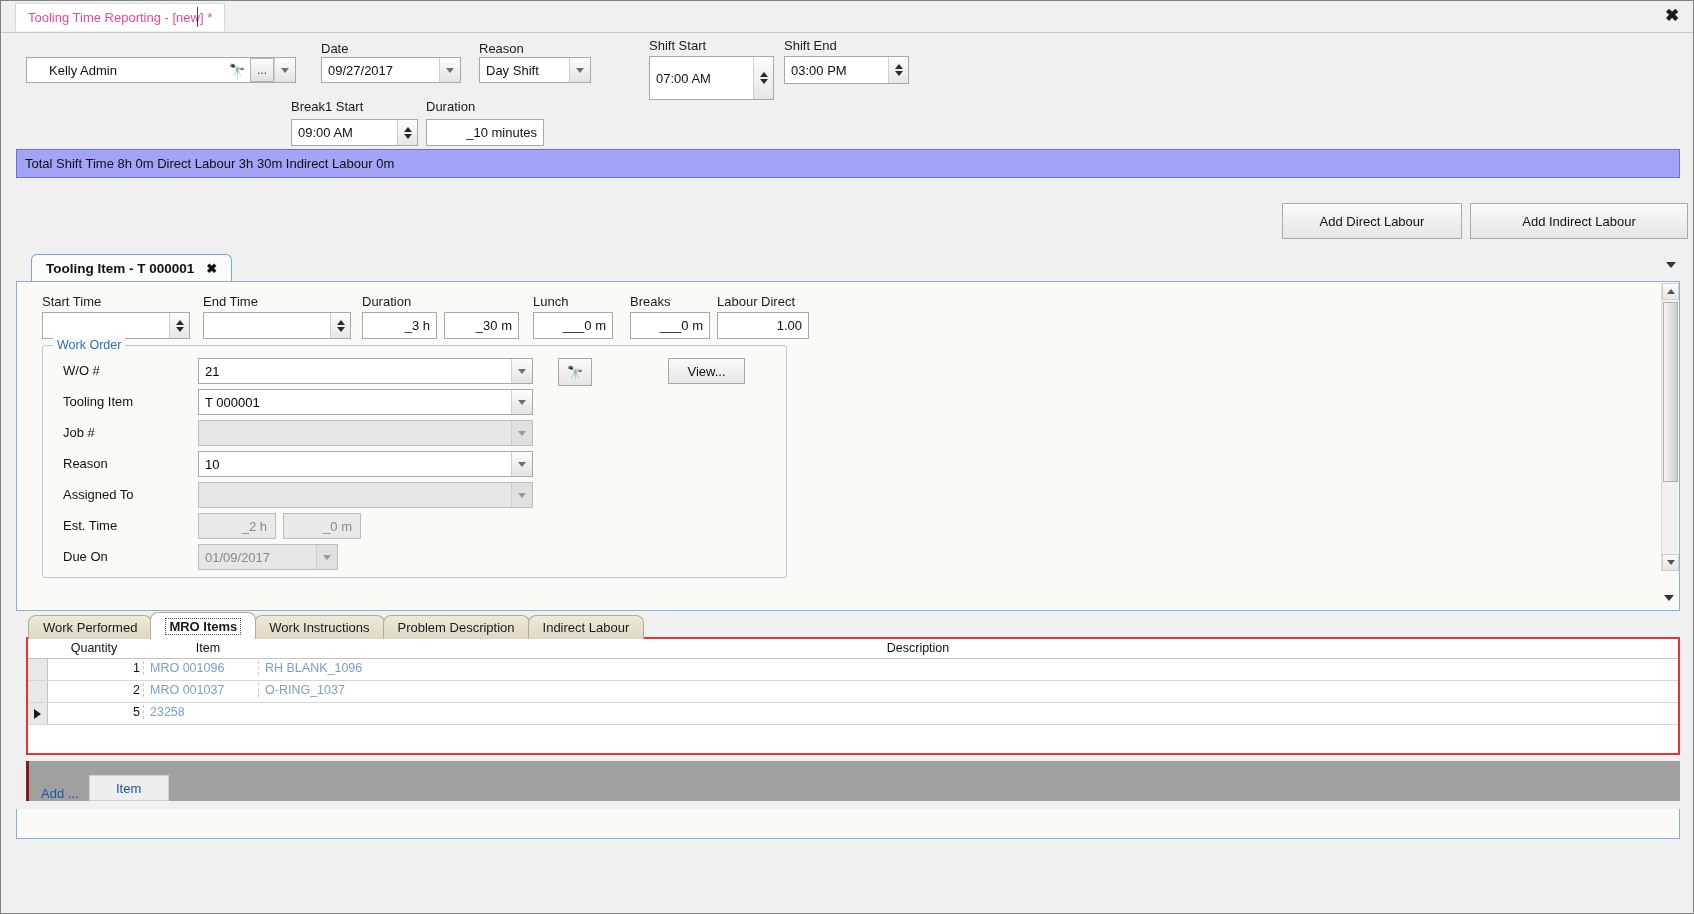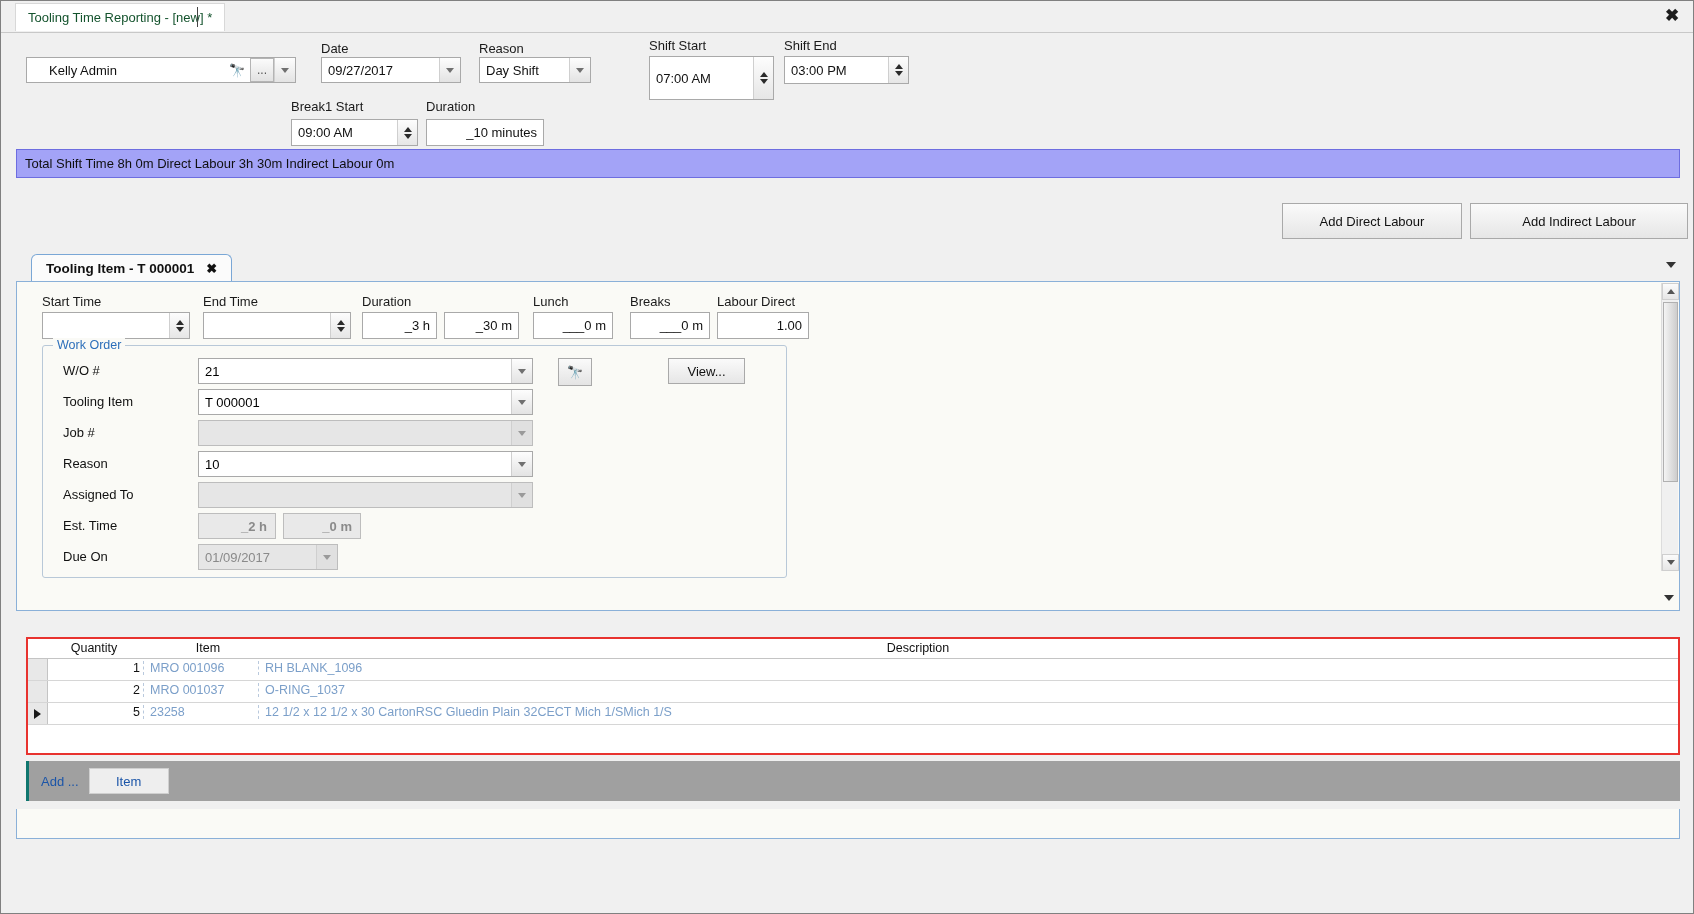--- a/index.html
+++ b/index.html
@@ -32,21 +32,21 @@
   }
   .doc-tab {
     position: absolute;
     left: 14px; top: 2px;
     height: 28px;
     padding: 6px 12px 0 12px;
     background: #ffffff;
     border: 1px solid #d8d8d8;
     border-bottom: none;
     font-size: 13px;
-    color: #14532d;
+    color: #ec4899;
     white-space: nowrap;
   }
   .tab-caret {
     position: absolute;
     left: 196px; top: 6px;
     width: 1px; height: 20px;
     background: #444;
   }
   .win-close {
     position: absolute;
@@ -296,21 +296,20 @@
   .small-ro {
     position: absolute;
     height: 26px;
     background: #e9e9e9;
     border: 1px solid #bdbdbd;
     color: #8a8a8a;
     font-size: 13px;
     display: flex; align-items: center;
     justify-content: flex-end;
     padding-right: 8px;
-    font-weight: bold;
   }
   .binoc-btn {
     position: absolute;
     width: 34px; height: 28px;
     background: linear-gradient(#fafafa, #e4e4e4);
     border: 1px solid #a9a9a9;
     display: flex; align-items: center; justify-content: center;
     cursor: pointer;
   }
 
@@ -401,23 +400,23 @@
   .cell.qty { text-align: right; color: #111; }
   .cell.item { border-left: 1px dashed #b9c9dd; padding-left: 6px; }
   .cell.desc { border-left: 1px dashed #b9c9dd; padding-left: 6px; }
 
   
   .addbar {
     position: absolute;
     left: 25px; top: 760px;
     width: 1654px; height: 40px;
     background: #a0a0a0;
-    border-left: 3px solid #0f766e;
+    border-left: 3px solid #7f1d1d;
     display: flex;
-    align-items: center;
+    align-items: flex-end;
     gap: 10px;
     padding-left: 12px;
   }
   .add-link {
     font-size: 13px;
     color: #1b55a8;
     cursor: pointer;
   }
   .add-item-btn {
     width: 80px; height: 26px;
@@ -635,20 +634,37 @@
           <span class="up-t"></span>
         </div>
       <div class="sb-thumb"></div>
       <div class="sb-arrow" style="bottom:0;">
           <span class="dn-t"></span>
         </div>
     </div>
     <div class="card-bottom-caret"></div>
   </div>
 
+  <div class="lower-tabs">
+    <div class="ltab">
+      <span class="lbl">Work Performed</span>
+    </div>
+    <div class="ltab active">
+      <span class="lbl">MRO Items</span>
+    </div>
+    <div class="ltab">
+      <span class="lbl">Work Instructions</span>
+    </div>
+    <div class="ltab">
+      <span class="lbl">Problem Description</span>
+    </div>
+    <div class="ltab">
+      <span class="lbl">Indirect Labour</span>
+    </div>
+  </div>
 
   <div class="grid-wrap">
     <div class="grid-head">
       <span class="gh" style="left:20px; width:92px;">Quantity</span>
       <span class="gh" style="left:125px; width:110px;">Item</span>
       <span class="gh" style="left:240px; width:1300px;">Description</span>
     </div>
 
     <div class="grid-row">
       <span class="selbar"></span>
@@ -663,21 +679,20 @@
       <span class="cell item" style="left:115px; width:110px;">MRO 001037</span>
       <span class="cell desc" style="left:230px; width:1380px;">O-RING_1037</span>
     </div>
 
     <div class="grid-row">
       <span class="selbar">
           <span class="cur-arrow"></span>
         </span>
       <span class="cell qty" style="left:22px; width:90px;">5</span>
       <span class="cell item" style="left:115px; width:110px;">23258</span>
-      <span class="cell desc" style="left:230px; width:1380px;">12 1/2 x 12 1/2 x 30 CartonRSC Gluedin Plain 32CECT Mich 1/SMich 1/S</span>
     </div>
   </div>
 
   <div class="addbar">
     <span class="add-link">Add ...</span>
     <span class="add-item-btn">Item</span>
   </div>
 
   <div class="footer-strip"></div>
 

